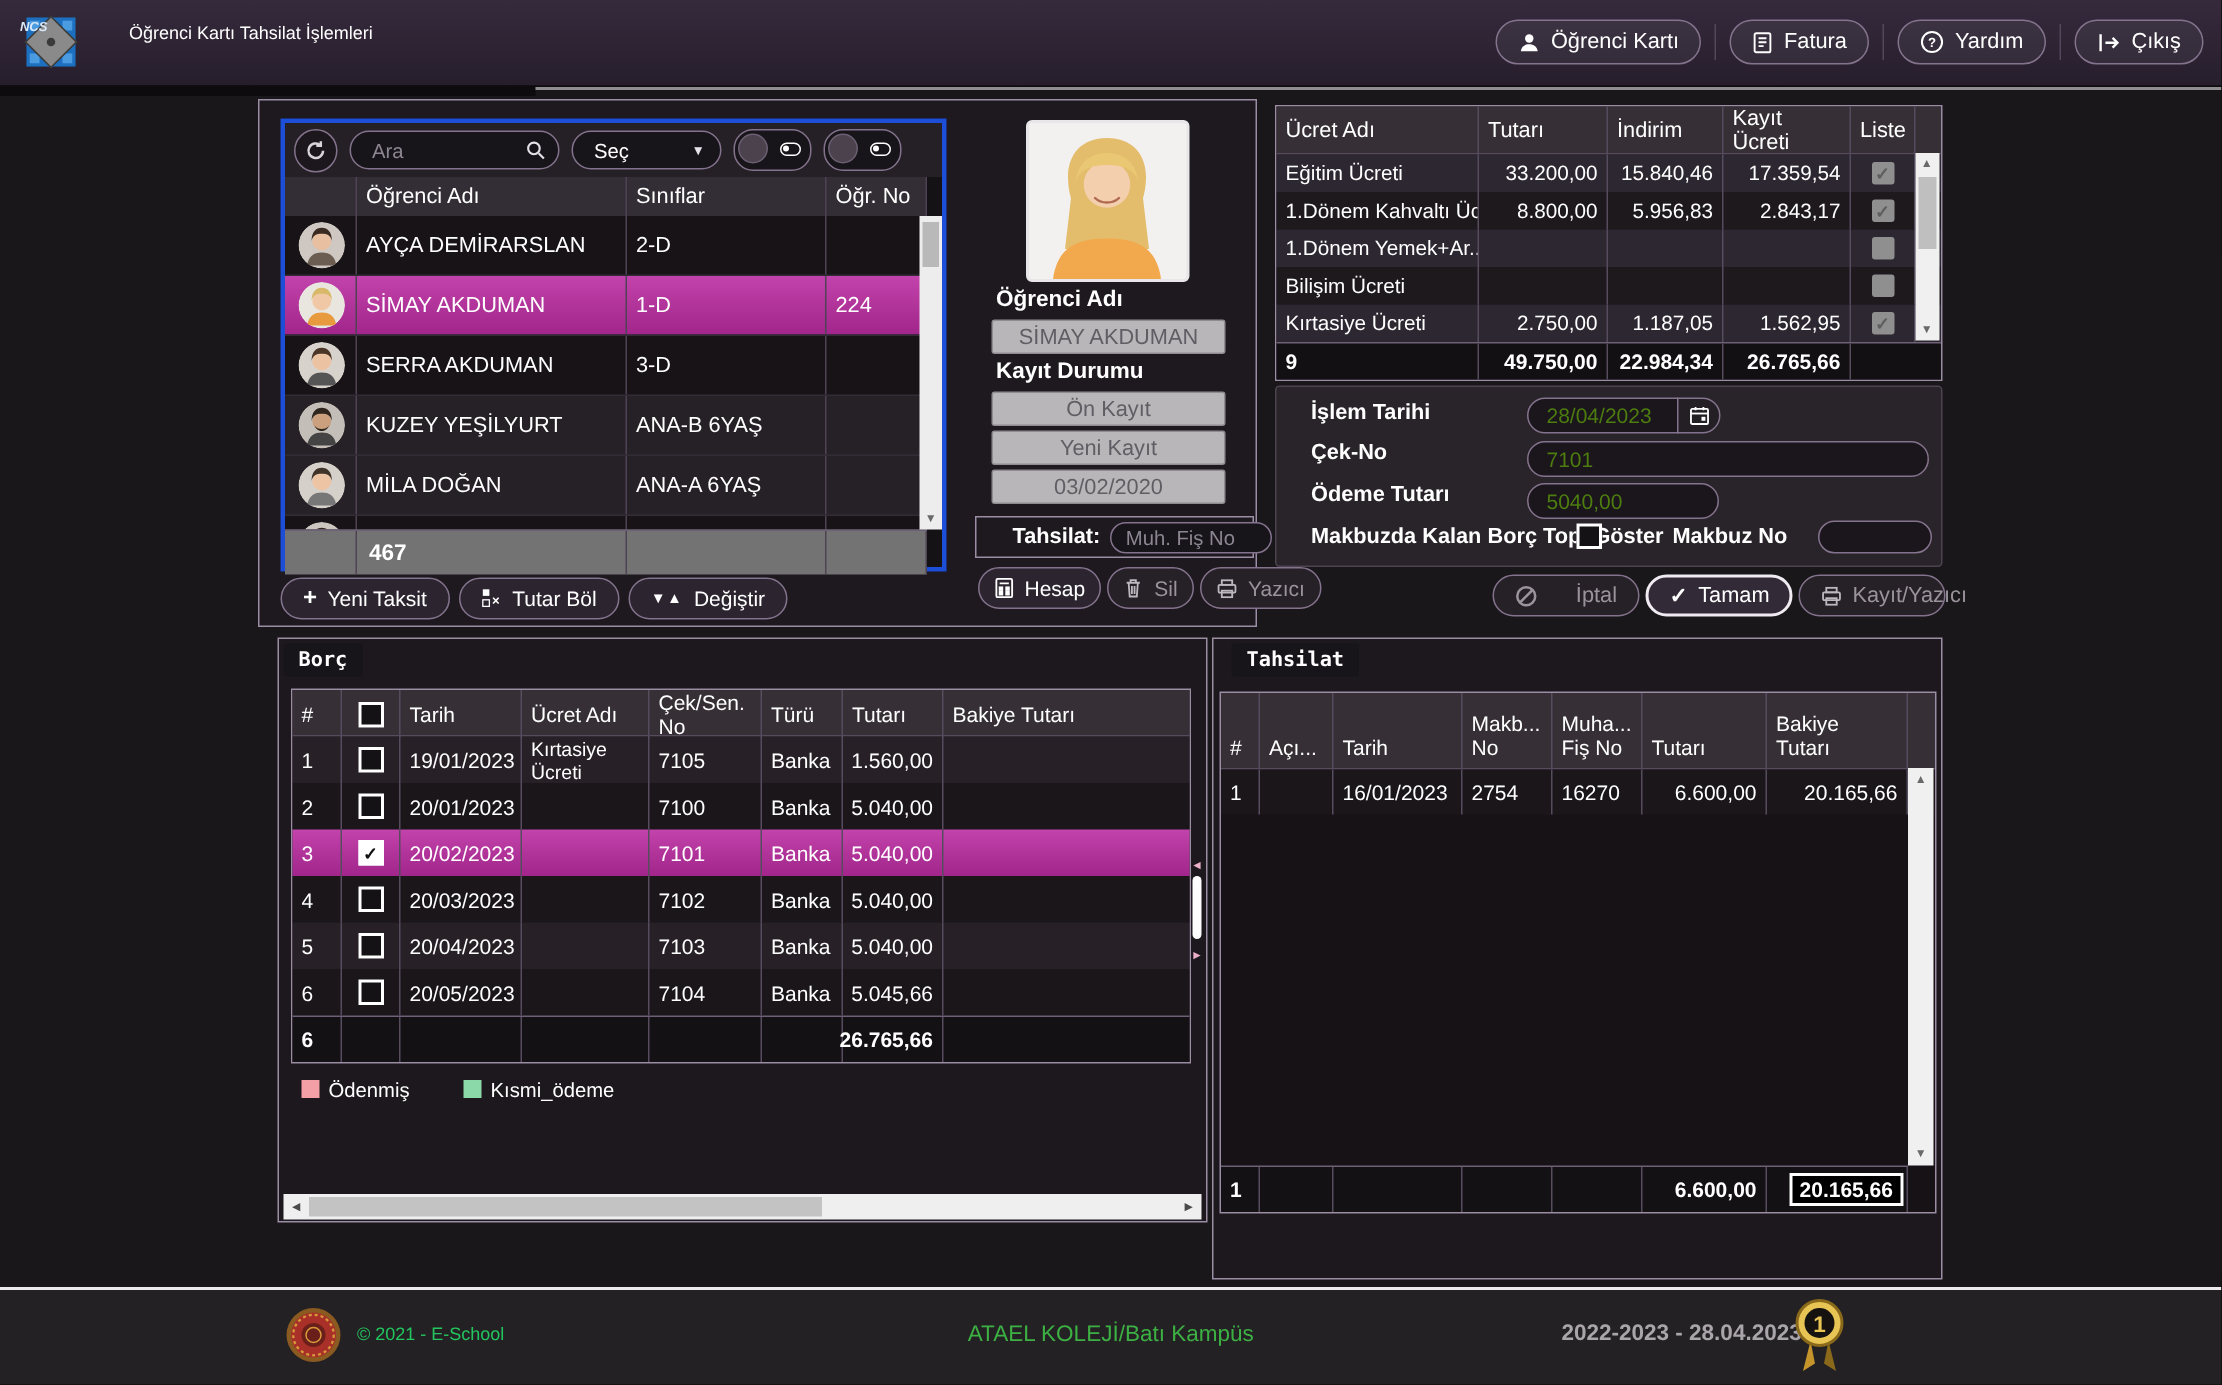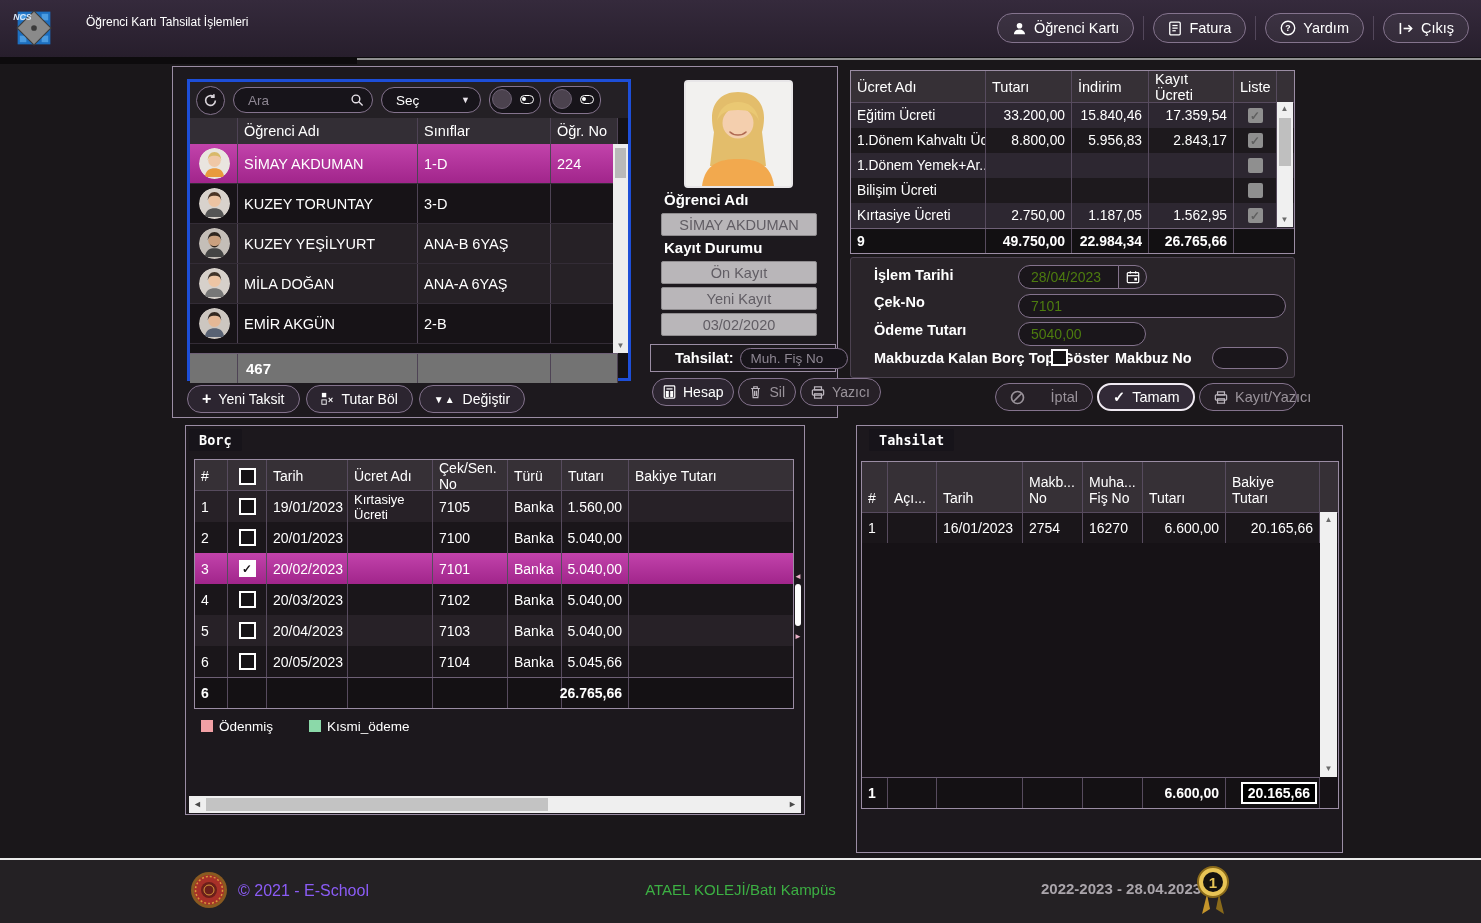--- a/index.html
+++ b/index.html
@@ -102,21 +102,21 @@
   .t-head>div{padding:0 6px 6px 6px;border-right:1px solid #574b5e;display:flex;flex-direction:column;justify-content:flex-end;box-sizing:border-box;}
   .t-row{display:grid;grid-template-columns:26px 49px 86px 60px 60px 83px 94px;height:30px;align-items:center;font-size:14px;background:#1a161a;}
   .t-row>div{padding:0 6px;border-right:1px solid #574b5e;height:100%;display:flex;align-items:center;box-sizing:border-box;}
   .t-foot{position:absolute;left:0;bottom:0;width:458px;display:grid;grid-template-columns:26px 49px 86px 60px 60px 83px 94px;height:30px;align-items:center;background:#141114;border-top:1px solid #6e6076;font-weight:bold;font-size:14px;}
   .t-foot>div{padding:0 6px;border-right:1px solid #574b5e;height:100%;display:flex;align-items:center;box-sizing:border-box;}
   .focus-cell{background:#000;border:2px solid #fff;padding:1px 5px;font-weight:bold;}
   .t-scroll{position:absolute;right:1px;top:50px;width:17px;bottom:31px;background:#f0f0f0;}
   
   .pf-line{position:absolute;left:0;top:858px;width:1481px;height:2px;background:#ececec;}
   .pfoot{position:absolute;left:0;top:860px;width:1481px;height:63px;background:#242124;}
-  .pf-copy{position:absolute;left:238px;top:22px;color:#8b5cf6;font-size:16px;}
+  .pf-copy{position:absolute;left:238px;top:22px;color:#22c55e;font-size:12px;}
   .pf-school{position:absolute;left:0;top:21px;width:100%;text-align:center;color:#3cb043;font-size:15px;}
   .pf-term{position:absolute;left:1041px;top:20px;color:#aaa5ab;font-size:15px;font-weight:bold;}
 </style>
 </head>
 <body>
 
 <div class="app">
 
   <div class="hdr">
     <span class="logo">
@@ -216,20 +216,33 @@
       </div>
 
       <div class="stu-head">
         <div></div>
         <div>Öğrenci Adı</div>
         <div>Sınıflar</div>
         <div>Öğr. No</div>
       </div>
 
       <div class="stu-rows">
+        <div class="stu-row">
+          <div>
+              <svg class="av" viewBox="0 0 32 32">
+                <circle cx="16" cy="16" r="16" fill="#cfc8c2"></circle>
+                <path d="M6 30c1-7 5-9 10-9s9 2 10 9z" fill="#6b5d52"></path>
+                <circle cx="16" cy="13" r="6.5" fill="#e8bfa0"></circle>
+                <path d="M9 13c0-6 3-9 7-9s7 3 7 9c-1-4-3-5-7-5s-6 1-7 5z" fill="#3a2a22"></path>
+              </svg>
+            </div>
+          <div>AYÇA DEMİRARSLAN</div>
+          <div>2-D</div>
+          <div></div>
+        </div>
         <div class="stu-row sel">
           <div>
               <svg class="av" viewBox="0 0 32 32">
                 <circle cx="16" cy="16" r="16" fill="#e9e5df"></circle>
                 <path d="M6 30c1-7 5-9 10-9s9 2 10 9z" fill="#e89a3e"></path>
                 <circle cx="16" cy="13" r="6.5" fill="#f0c8a6"></circle>
                 <path d="M9 13c0-6 3-9 7-9s7 3 7 9c-1-4-3-5-7-5s-6 1-7 5z" fill="#d8b96a"></path>
               </svg>
             </div>
           <div>SİMAY AKDUMAN</div>
@@ -238,21 +251,21 @@
         </div>
         <div class="stu-row">
           <div>
               <svg class="av" viewBox="0 0 32 32">
                 <circle cx="16" cy="16" r="16" fill="#d8d2cc"></circle>
                 <path d="M6 30c1-7 5-9 10-9s9 2 10 9z" fill="#555555"></path>
                 <circle cx="16" cy="13" r="6.5" fill="#ecc3a2"></circle>
                 <path d="M9 13c0-6 3-9 7-9s7 3 7 9c-1-4-3-5-7-5s-6 1-7 5z" fill="#4a3526"></path>
               </svg>
             </div>
-          <div>KUZEY TORUNTAY</div>
+          <div>SERRA AKDUMAN</div>
           <div>3-D</div>
           <div></div>
         </div>
         <div class="stu-row alt">
           <div>
               <svg class="av" viewBox="0 0 32 32">
                 <circle cx="16" cy="16" r="16" fill="#c4beb8"></circle>
                 <path d="M6 30c1-7 5-9 10-9s9 2 10 9z" fill="#444444"></path>
                 <circle cx="16" cy="13" r="6.5" fill="#caa07e"></circle>
                 <path d="M9 13c0-6 3-9 7-9s7 3 7 9c-1-4-3-5-7-5s-6 1-7 5z" fill="#2f261f"></path>
@@ -608,21 +621,21 @@
       <div class="split-bar"></div>
       <div class="split-tri" style="top:66px;">►</div>
     </div>
     <div class="hscroll">
       <div class="harrow" style="left:4px;">◄</div>
       <div class="hthumb"></div>
       <div class="harrow" style="right:4px;">►</div>
     </div>
   </div>
 
-  <div class="lower" style="left:808px;top:425px;width:487px;height:428px;margin-left:48px;">
+  <div class="lower" style="left:808px;top:425px;width:487px;height:428px;">
     <div class="panel-tab" style="left:12px;">Tahsilat</div>
     <div class="grid-tbl" style="left:4px;top:35px;width:478px;height:348px;">
       <div class="t-head">
         <div>
             <span>#</span>
           </div>
         <div>
             <span>Açı...</span>
           </div>
         <div>

